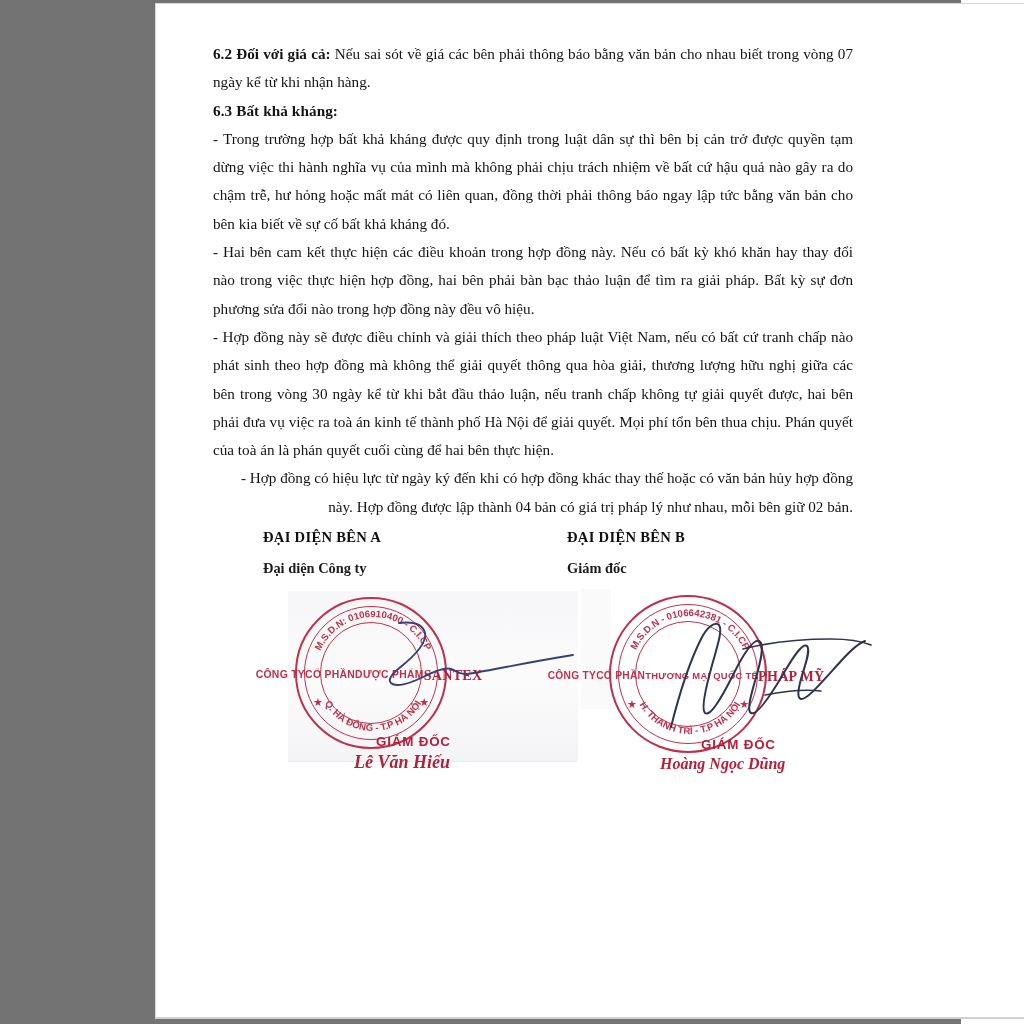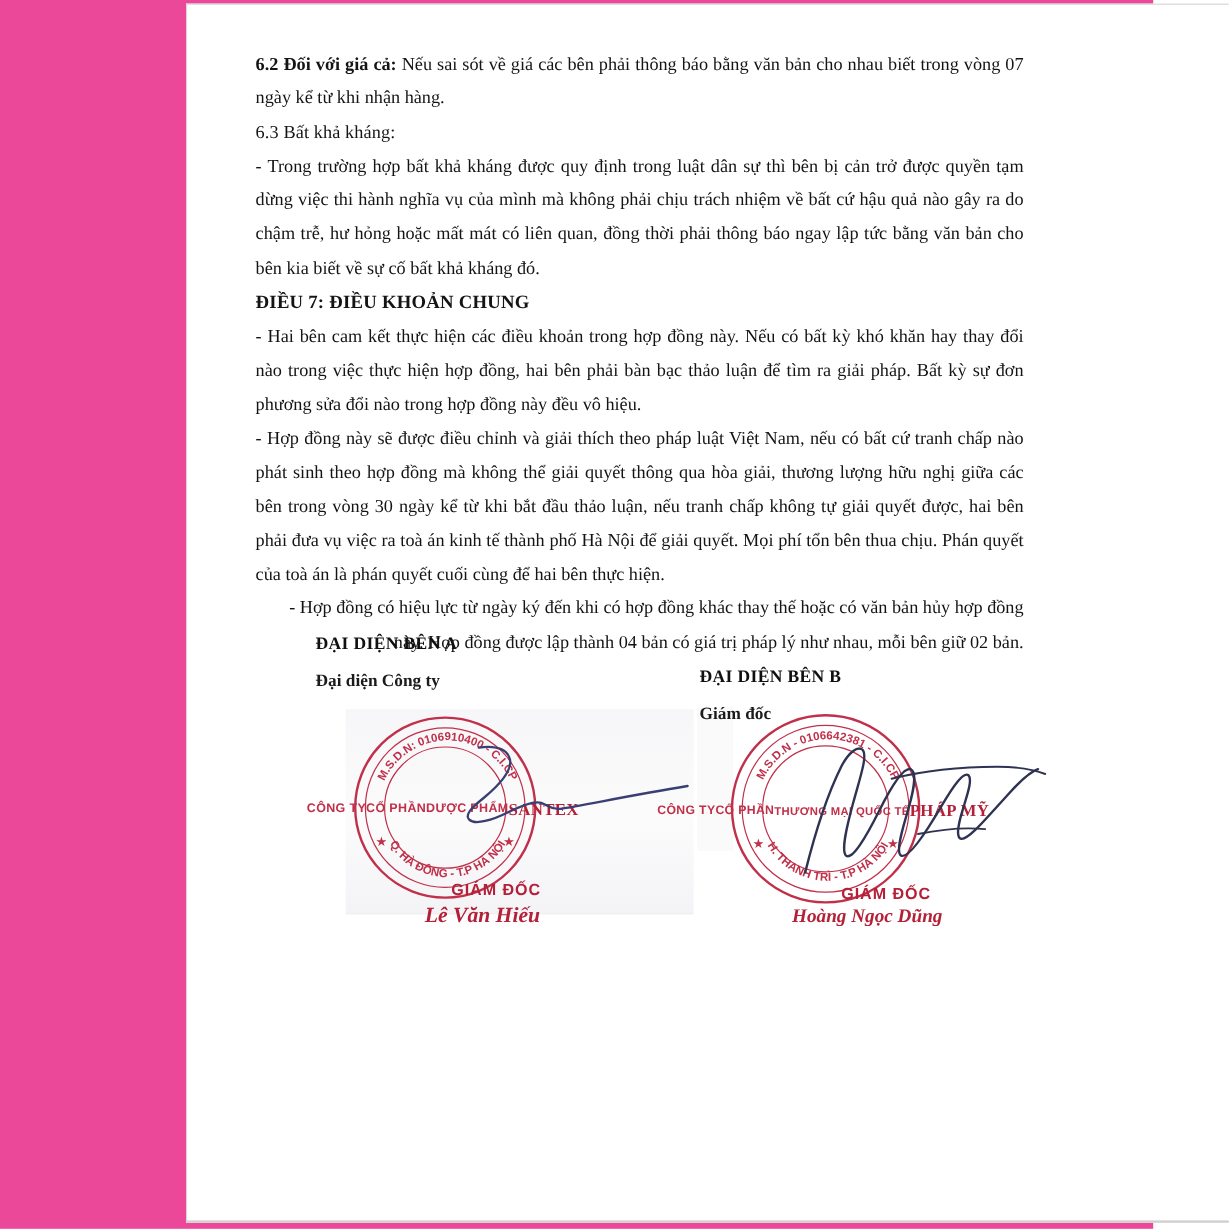--- a/index.html
+++ b/index.html
@@ -12,21 +12,21 @@
     height: 1024px;
     overflow: hidden;
     font-family: "Liberation Serif", "DejaVu Serif", serif;
   }
 
   
   #screen {
     position: relative;
     width: 961px;
     height: 1024px;
-    background: #ec4899;
+    background: #737373;
   }
 
   #page-sheet {
     position: absolute;
     left: 155px;
     top: 3px;
     width: 869px;
     height: 1016px;
     background: #ffffff;
     border-left: 1px solid #d8d8d8;
@@ -53,21 +53,21 @@
     text-align: justify;
   }
   .para.last-left { text-align: right; }
 
   .heading-inline {
     font-weight: bold;
   }
 
   .section-heading {
     margin: 0;
-    font-weight: normal;
+    font-weight: bold;
     font-size: 15.2px;
     line-height: 28.3px;
     letter-spacing: 0.1px;
   }
 
   .article-heading {
     margin: 0;
     font-weight: bold;
     font-size: 15.6px;
     line-height: 29px;
@@ -83,21 +83,21 @@
     height: 260px;
   }
 
   .sig-col {
     position: absolute;
     top: 0;
     width: 300px;
     text-align: left;
   }
   #sig-col-a { left: 50px; }
-  #sig-col-b { left: 370px; margin-top: 27px; }
+  #sig-col-b { left: 354px; }
 
   .sig-role {
     font-weight: bold;
     font-size: 14.6px;
     letter-spacing: 0.3px;
     color: #101010;
     margin: 0;
   }
   .sig-subrole {
     font-weight: bold;
@@ -214,21 +214,20 @@
   <div id="page-sheet">
 
     <div id="doc-body">
 
       <p class="para"><span class="heading-inline">6.2 Đối với giá cả:</span><span> Nếu sai sót về giá các bên phải thông báo bằng văn bản cho nhau biết trong vòng 07 ngày kể từ khi nhận hàng.</span></p>
 
       <p class="section-heading">6.3 Bất khả kháng:</p>
 
       <p class="para">- Trong trường hợp bất khả kháng được quy định trong luật dân sự thì bên bị cản trở được quyền tạm dừng việc thi hành nghĩa vụ của mình mà không phải chịu trách nhiệm về bất cứ hậu quả nào gây ra do chậm trễ, hư hỏng hoặc mất mát có liên quan, đồng thời phải thông báo ngay lập tức bằng văn bản cho bên kia biết về sự cố bất khả kháng đó.</p>
 
-      <p class="article-heading">ĐIỀU 7: ĐIỀU KHOẢN CHUNG</p>
 
       <p class="para">- Hai bên cam kết thực hiện các điều khoản trong hợp đồng này. Nếu có bất kỳ khó khăn hay thay đổi nào trong việc thực hiện hợp đồng, hai bên phải bàn bạc thảo luận để tìm ra giải pháp. Bất kỳ sự đơn phương sửa đổi nào trong hợp đồng này đều vô hiệu.</p>
 
       <p class="para">- Hợp đồng này sẽ được điều chỉnh và giải thích theo pháp luật Việt Nam, nếu có bất cứ tranh chấp nào phát sinh theo hợp đồng mà không thể giải quyết thông qua hòa giải, thương lượng hữu nghị giữa các bên trong vòng 30 ngày kể từ khi bắt đầu thảo luận, nếu tranh chấp không tự giải quyết được, hai bên phải đưa vụ việc ra toà án kinh tế thành phố Hà Nội để giải quyết. Mọi phí tổn bên thua chịu. Phán quyết của toà án là phán quyết cuối cùng để hai bên thực hiện.</p>
 
       <p class="para last-left">- Hợp đồng có hiệu lực từ ngày ký đến khi có hợp đồng khác thay thế hoặc có văn bản hủy hợp đồng này. Hợp đồng được lập thành 04 bản có giá trị pháp lý như nhau, mỗi bên giữ 02 bản.</p>
     </div>
 
     <div id="signature-block">
 

